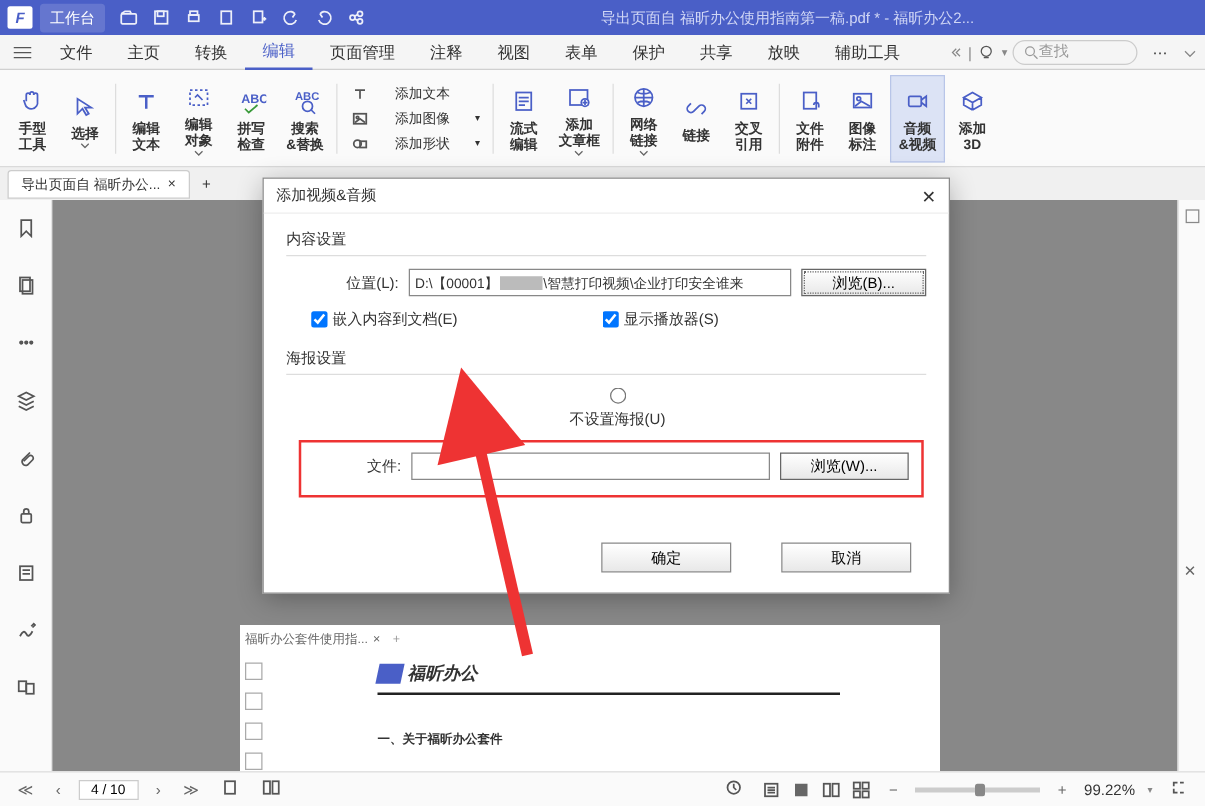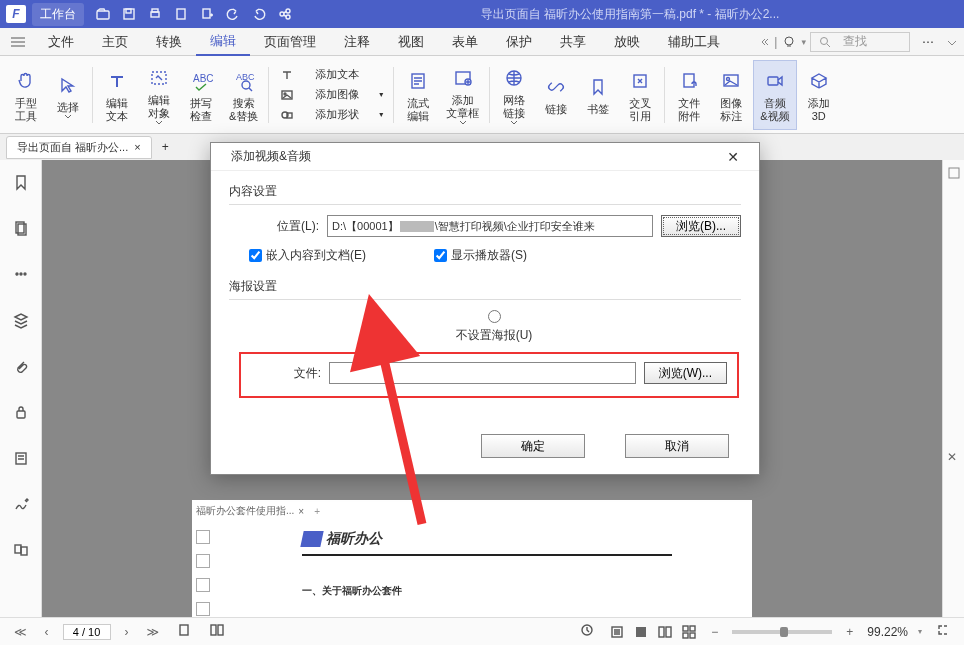--- a/index.html
+++ b/index.html
@@ -13,25 +13,25 @@
 .titlebar .tb-icon svg { stroke: #fff; fill: none; }
 .titlebar .title-text { flex: 1; text-align: center; color: #d0d6f5; font-size: 12px; overflow: hidden; white-space: nowrap; }
 .titlebar .right-area { display: flex; align-items: center; gap: 6px; margin-right: 4px; }
 .titlebar .win-btn { width: 30px; height: 28px; display: flex; align-items: center; justify-content: center; cursor: pointer; }
 
 .menubar { height: 28px; display: flex; align-items: center; border-bottom: 1px solid #d0d0d0; background: #f5f5f5; padding: 0 6px; }
 .menubar .menu-file { width: 24px; height: 20px; display: flex; align-items: center; justify-content: center; cursor: pointer; margin-right: 4px; }
 .menubar .menu-item { padding: 4px 14px; cursor: pointer; color: #333; font-size: 13px; }
 .menubar .menu-item.active { color: #4a5fc7; border-bottom: 2px solid #4a5fc7; }
 .menubar .right-tools { margin-left: auto; display: flex; align-items: center; gap: 4px; }
-.menubar .search-pill { width: 100px; height: 20px; border: 1px solid #ccc; border-radius: 0; display: flex; align-items: center; padding: 0 8px; gap: 12px; color: #999; }
+.menubar .search-pill { width: 100px; height: 20px; border: 1px solid #ccc; border-radius: 10px; display: flex; align-items: center; padding: 0 8px; gap: 0; color: #999; }
 .menubar .dots { padding: 0 8px; cursor: pointer; }
 
 .ribbon { height: 78px; background: #fafafa; border-bottom: 1px solid #d0d0d0; display: flex; align-items: center; padding: 0 6px; gap: 2px; }
-.ribbon-group { display: flex; flex-direction: column; align-items: center; justify-content: center; padding: 4px 6px; cursor: pointer; height: 70px; }
+.ribbon-group { display: flex; flex-direction: column; align-items: center; justify-content: center; padding: 4px 6px; cursor: pointer; height: 70px; font-weight: bold; }
 .ribbon-group .rg-icon { width: 28px; height: 28px; display: flex; align-items: center; justify-content: center; margin-bottom: 2px; }
 .ribbon-group .rg-label { font-size: 11px; line-height: 13px; text-align: center; color: #333; }
 .ribbon-group.highlighted { background: #dce3f5; border: 1px solid #b8c5e8; }
 .ribbon-sep { width: 1px; height: 56px; background: #ddd; margin: 0 2px; }
 .ribbon-sub { display: flex; flex-direction: column; gap: 2px; padding: 4px; }
 .ribbon-sub .sub-item { display: flex; align-items: center; gap: 20px; font-size: 11px; cursor: pointer; padding: 1px 2px; }
 .ribbon-sub .sub-item svg { flex-shrink: 0; }
 
 .tabbar { height: 26px; background: #f0f0f0; display: flex; align-items: center; padding-left: 6px; }
 .tabbar .doc-tab { background: #fff; border: 1px solid #ccc; padding: 3px 10px; display: flex; align-items: center; gap: 6px; font-size: 11px; border-radius: 3px 3px 0 0; }
@@ -57,32 +57,32 @@
 .statusbar { position: absolute; bottom: 0; left: 0; right: 0; height: 28px; background: #fafafa; border-top: 1px solid #ddd; display: flex; align-items: center; padding: 0 10px; gap: 10px; }
 .statusbar .nav-btn { cursor: pointer; padding: 0 4px; color: #666; }
 .statusbar .page-input { width: 48px; text-align: center; border: 1px solid #ccc; padding: 1px; font-size: 11px; }
 .statusbar .spacer { flex: 1; }
 .statusbar .view-icons { display: flex; gap: 8px; }
 .statusbar .vi { width: 16px; height: 16px; cursor: pointer; }
 .statusbar .zoom-slider { width: 100px; height: 4px; background: #ccc; position: relative; cursor: pointer; }
 .statusbar .zoom-slider .thumb { position: absolute; left: 48px; top: -3px; width: 8px; height: 10px; background: #888; border-radius: 2px; }
 
 .dialog { position: absolute; top: 142px; left: 210px; width: 550px; background: #fff; border: 1px solid #888; box-shadow: 0 4px 20px rgba(0,0,0,0.3); z-index: 100; }
-.dialog-title { height: 28px; display: flex; align-items: center; padding: 0 20px; border-bottom: 1px solid #eee; font-size: 12px; }
+.dialog-title { height: 28px; display: flex; align-items: center; padding: 0 10px; border-bottom: 1px solid #eee; font-size: 12px; }
 .dialog-title .dx { margin-left: auto; cursor: pointer; font-size: 14px; }
 .dialog-body { padding: 12px 18px; }
 .fieldset { border: none; margin-bottom: 14px; }
 .fieldset-legend { font-size: 12px; color: #333; margin-bottom: 10px; border-bottom: 1px solid #ddd; display: block; width: 100%; padding-bottom: 4px;}
 .form-row { display: flex; align-items: center; margin-bottom: 10px; gap: 8px; }
 .form-row .lbl { width: 90px; text-align: right; font-size: 12px; }
 .form-row input[type=text] { flex: 1; height: 22px; border: 1px solid #888; padding: 0 4px; font-size: 11px;}
 .form-row select { flex: 1; height: 22px; border: 1px solid #888; font-size: 12px; padding-left: 4px; background: #fff;}
-.btn-browse { height: 22px; padding: 0 14px; border: 1px solid #666; background: linear-gradient(#fff,#e8e8e8); cursor: pointer; font-size: 12px; }
+.btn-browse { height: 22px; padding: 0 24px; border: 1px solid #666; background: linear-gradient(#fff,#e8e8e8); cursor: pointer; font-size: 12px; }
 .btn-browse.active-sel { outline: 1px dotted #666; outline-offset: -3px;}
-.check-row { display: flex; gap: 68px; margin-left: 20px; margin-bottom: 6px;}
+.check-row { display: flex; gap: 116px; margin-left: 20px; margin-bottom: 6px;}
 .check-row label { display: flex; align-items: center; gap: 4px; font-size: 12px;}
 .radio-row { margin-left: 18px; margin-bottom: 8px; }
 .radio-row label { display: flex; align-items: center; gap: 4px; font-size: 12px; flex-direction: column;}
 .highlight-box { border: 2px solid #e33; padding: 8px 10px 2px; margin-left: 10px; margin-right: 2px;}
 .dialog-footer { display: flex; justify-content: flex-end; gap: 40px; padding: 10px 30px 16px; }
 .dialog-footer button { width: 104px; height: 24px; border: 1px solid #888; background: linear-gradient(#fff,#e8e8e8); cursor: pointer; font-size: 12px;}
 .redact-block { display:inline-block; width:34px; height:11px; background:#bbb; vertical-align:middle; margin:0 1px;}
 
 .arrow-anno { position: absolute; top: 314px; left: 352px; z-index: 200; pointer-events: none;}
 .arrow-anno svg { overflow: visible; }
@@ -312,28 +312,20 @@
         <path d="M1 1 L4 4 L7 1" fill="none"></path>
       </svg>
     </div>
   <div class="ribbon-group">
       <div class="rg-icon">
         <svg class="icon" width="24" height="24">
           <path d="M9 12 a3 3 0 0 1 0 -6 h3 M15 12 a3 3 0 0 1 0 6 h-3 M9 12 H15" transform="rotate(-45 12 12)"></path>
         </svg>
       </div>
       <div class="rg-label">链接</div>
-    </div>
-  <div class="ribbon-group">
-      <div class="rg-icon">
-        <svg class="icon" width="24" height="24">
-          <path d="M8 5 H16 V19 L12 15 L8 19 Z"></path>
-        </svg>
-      </div>
-      <div class="rg-label">书签</div>
     </div>
   <div class="ribbon-group">
       <div class="rg-icon">
         <svg class="icon" width="24" height="24">
           <rect x="6" y="6" width="12" height="12"></rect>
           <path d="M10 10 L14 14 M14 10 L10 14"></path>
         </svg>
       </div>
       <div class="rg-label">交叉<br>引用</div>
     </div>

